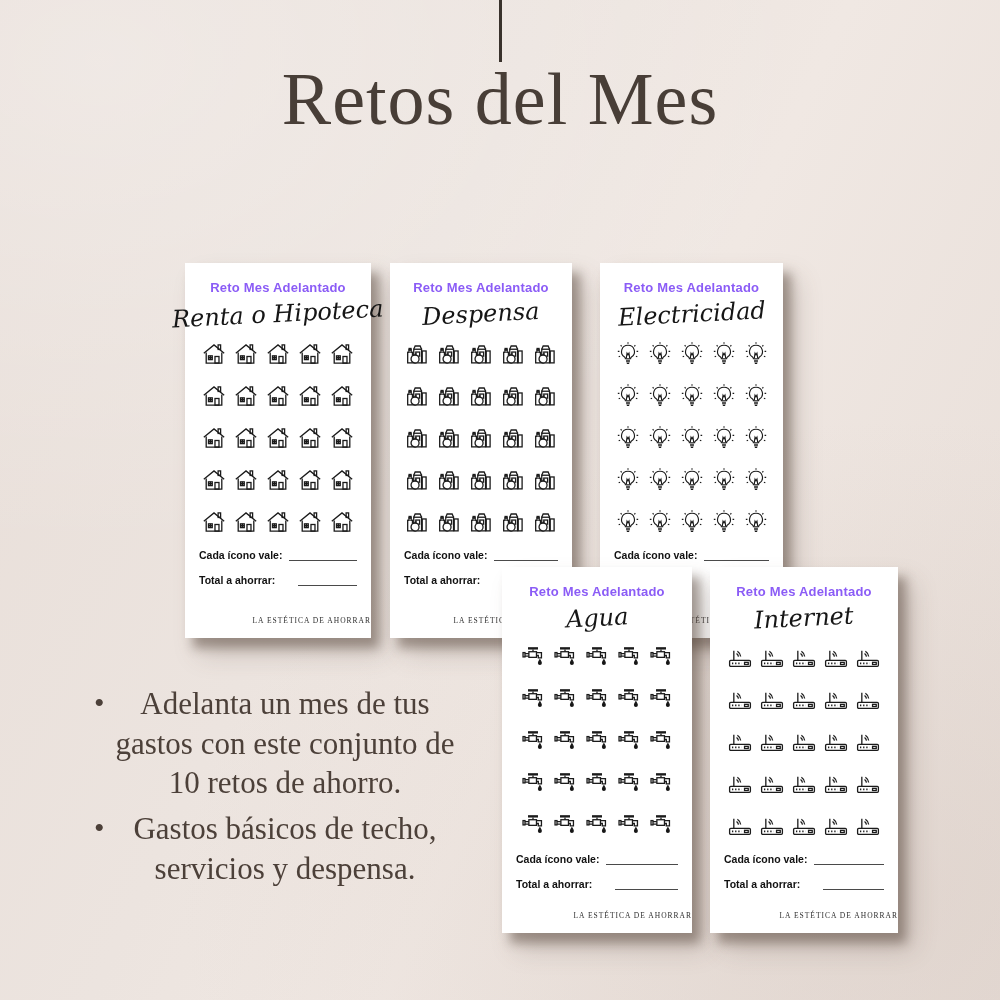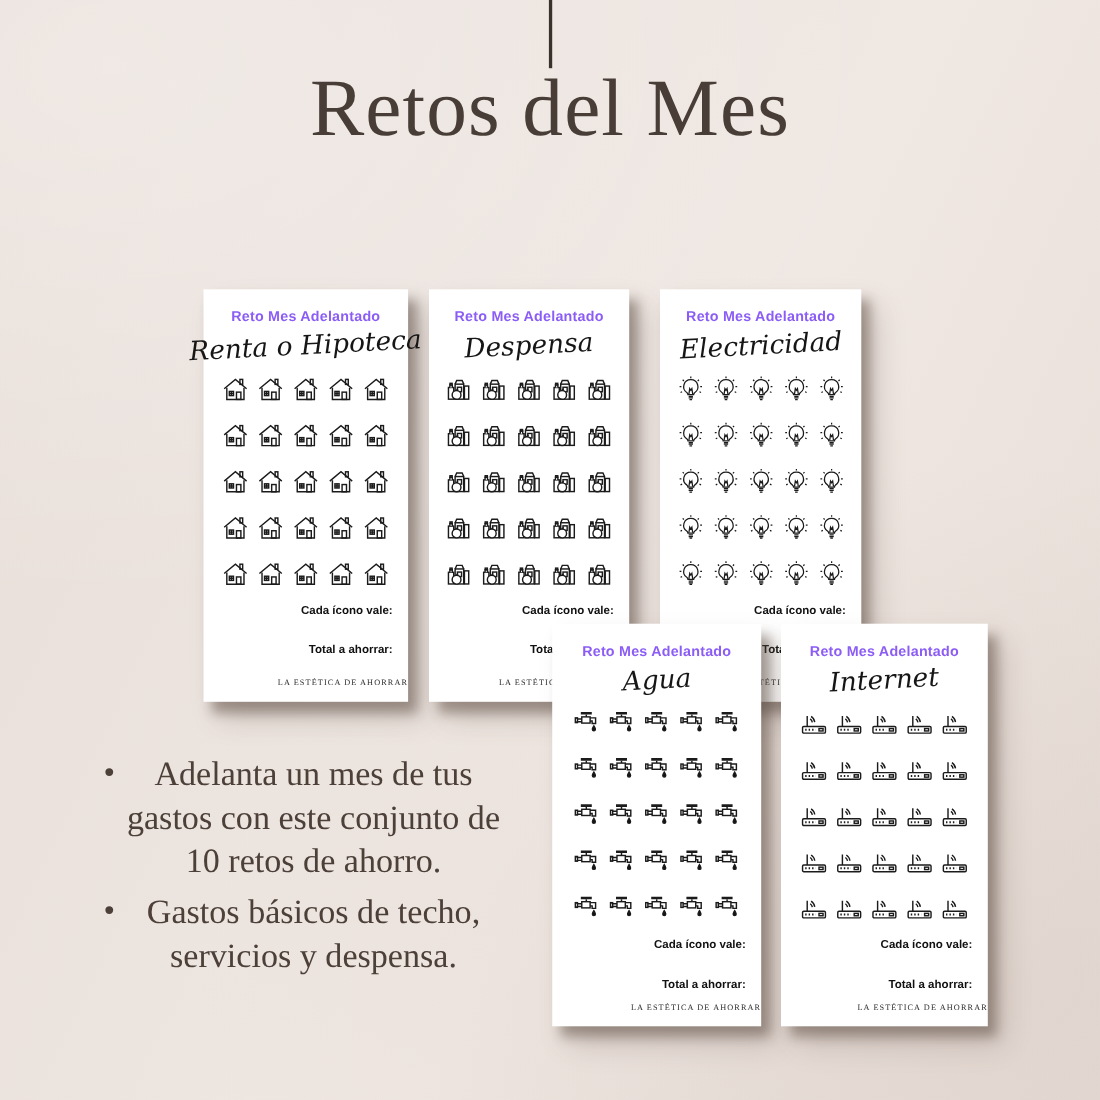--- a/index.html
+++ b/index.html
@@ -66,23 +66,22 @@
     display:grid;
     margin-top:13px;
     column-gap:6px;
     row-gap:16px;
   }
   .cell-icon{width:26px;height:26px;display:block;}
   .cell-icon svg{width:100%;height:100%;display:block;}
   .fill-row{
     width:100%;display:flex;align-items:flex-end;
     margin-top:14px;
-    flex-direction:column;
   }
-  .fill-row.second{margin-top:23px;gap:16px;}
+  .fill-row.second{margin-top:13px;gap:16px;}
   .fill-label{
     font-size:10.5px;font-weight:700;color:#111;white-space:nowrap;
   }
   .fill-line{
     flex:1;margin-left:7px;border-bottom:1.4px solid #4a4a4a;height:11px;
   }
   .card-footer{
     position:absolute;bottom:13px;left:0;width:100%;
     text-align:right;
     font-family:"Liberation Serif",serif;

